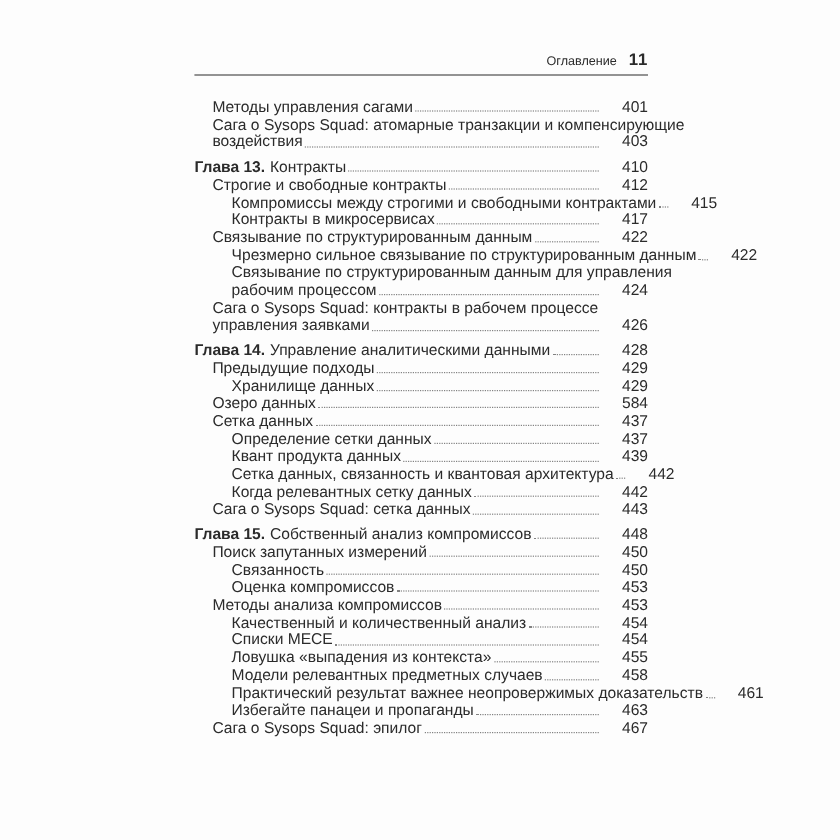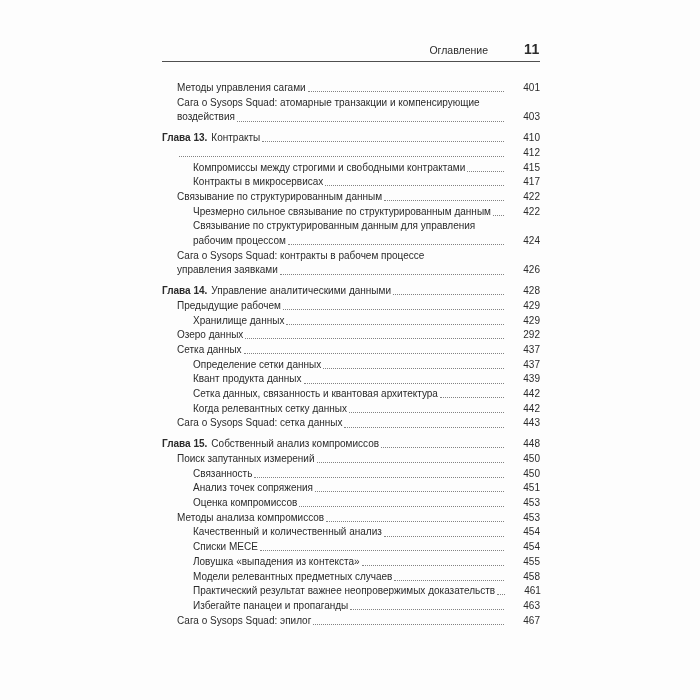--- a/index.html
+++ b/index.html
@@ -18,39 +18,39 @@
   .content {
     position: absolute;
     left: 162px;
     top: 42px;
     width: 378px;
   }
   .header {
     display: flex;
     justify-content: flex-end;
     align-items: baseline;
-    gap: 36px;
+    gap: 10px;
     padding-bottom: 5px;
     border-bottom: 1px solid var(--rule, #4f4f4f);
     color: var(--text, #2b2b2b);
   }
   .header .title {
     font-size: 10.5px;
     line-height: 12px;
   }
   .header .num {
     font-size: 14px;
     font-weight: bold;
     letter-spacing: 0.6px;
     line-height: 14px;
   }
   .toc {
     margin-top: 19px;
     color: var(--text, #2b2b2b);
-    font-size: 10px;
+    font-size: 13px;
   }
   .toc-row { }
   .toc-row.chapter { margin-top: 6px; }
   .line {
     display: flex;
     align-items: baseline;
     line-height: 14.7px;
   }
   .line.lvl1 { padding-left: 15px; }
   .line.lvl2 { padding-left: 31px; }
@@ -108,20 +108,21 @@
           <div class="line lvl0">
     <span class="prefix">Глава 13.</span>
     <span class="txt">Контракты</span>
     <span class="leader"></span>
     <span class="pg">410</span>
   </div>
         </div>
         <div class="toc-row">
           <div class="line lvl1">
 
+    <span class="txt">Строгие и свободные контракты</span>
     <span class="leader"></span>
     <span class="pg">412</span>
   </div>
         </div>
         <div class="toc-row">
           <div class="line lvl2">
 
     <span class="txt">Компромиссы между строгими и свободными контрактами</span>
     <span class="leader"></span>
     <span class="pg">415</span>
@@ -181,39 +182,39 @@
           <div class="line lvl0">
     <span class="prefix">Глава 14.</span>
     <span class="txt">Управление аналитическими данными</span>
     <span class="leader"></span>
     <span class="pg">428</span>
   </div>
         </div>
         <div class="toc-row">
           <div class="line lvl1">
 
-    <span class="txt">Предыдущие рабочем</span>
+    <span class="txt">Предыдущие подходы</span>
     <span class="leader"></span>
     <span class="pg">429</span>
   </div>
         </div>
         <div class="toc-row">
           <div class="line lvl2">
 
     <span class="txt">Хранилище данных</span>
     <span class="leader"></span>
     <span class="pg">429</span>
   </div>
         </div>
         <div class="toc-row">
           <div class="line lvl1">
 
     <span class="txt">Озеро данных</span>
     <span class="leader"></span>
-    <span class="pg">292</span>
+    <span class="pg">584</span>
   </div>
         </div>
         <div class="toc-row">
           <div class="line lvl1">
 
     <span class="txt">Сетка данных</span>
     <span class="leader"></span>
     <span class="pg">437</span>
   </div>
         </div>
@@ -277,28 +278,20 @@
           <div class="line lvl2">
 
     <span class="txt">Связанность</span>
     <span class="leader"></span>
     <span class="pg">450</span>
   </div>
         </div>
         <div class="toc-row">
           <div class="line lvl2">
 
-    <span class="txt">Анализ точек сопряжения</span>
-    <span class="leader"></span>
-    <span class="pg">451</span>
-  </div>
-        </div>
-        <div class="toc-row">
-          <div class="line lvl2">
-
     <span class="txt">Оценка компромиссов</span>
     <span class="leader"></span>
     <span class="pg">453</span>
   </div>
         </div>
         <div class="toc-row">
           <div class="line lvl1">
 
     <span class="txt">Методы анализа компромиссов</span>
     <span class="leader"></span>

